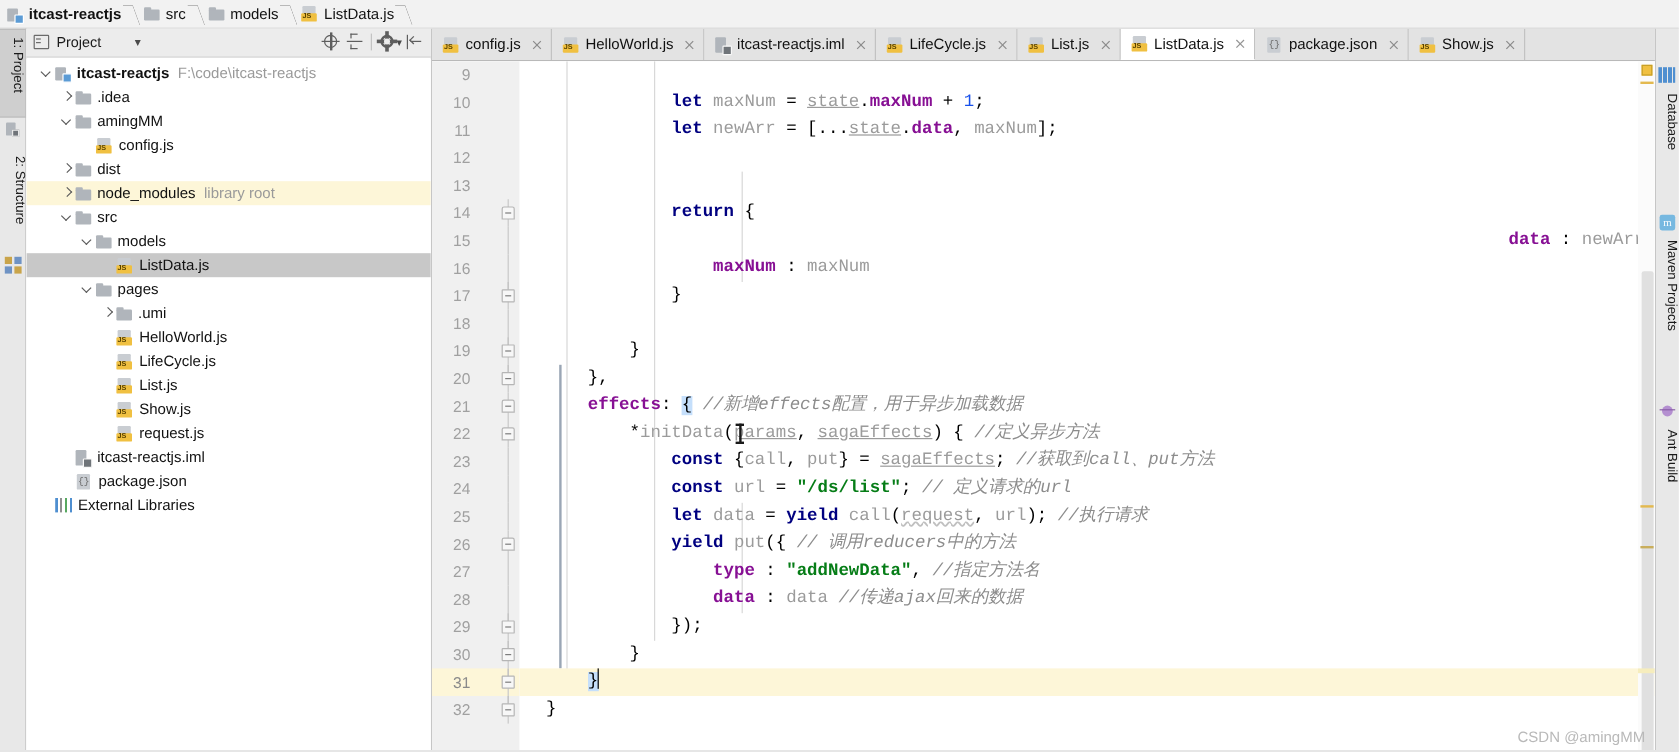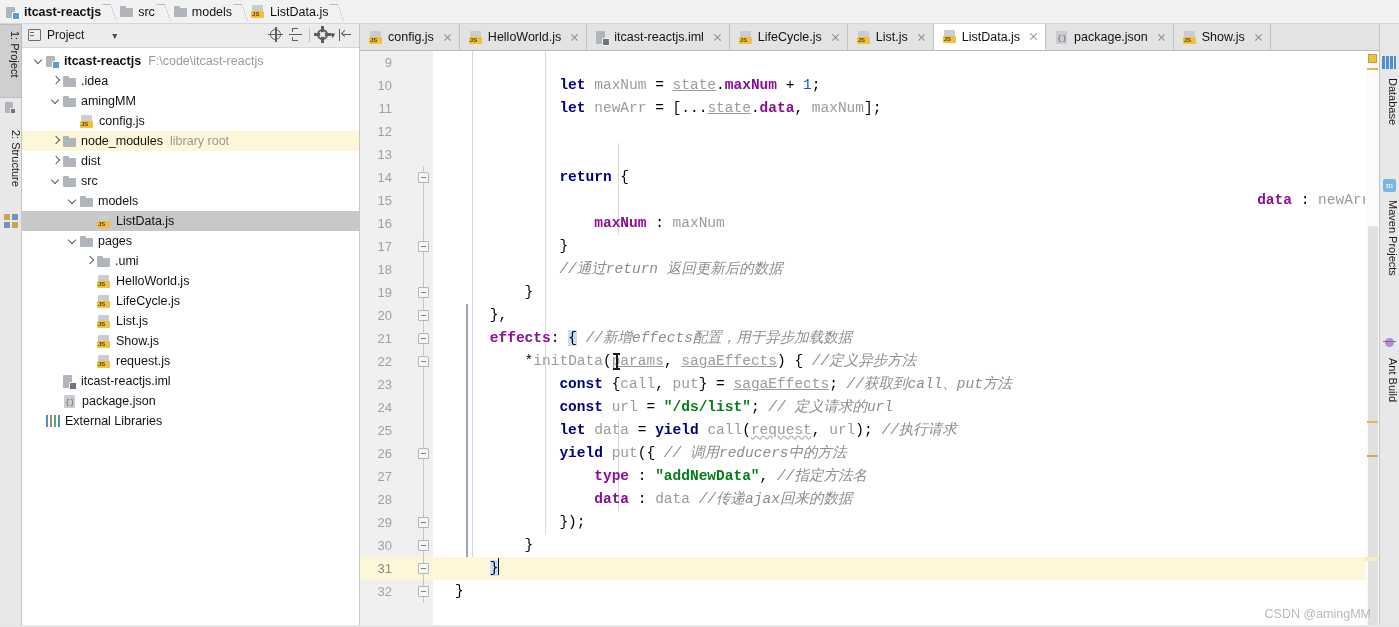--- a/index.html
+++ b/index.html
@@ -407,32 +407,32 @@
           <span class="tlabel">amingMM</span>
         </div>
         <div class="trow">
           <span style="display: inline-block; flex: 0 0 auto; width: 44px; height: 20px;"></span>
           <span class="twist "></span>
           <span class="ic ic-js">
             <em>JS</em>
           </span>
           <span class="tlabel">config.js</span>
         </div>
+        <div class="trow">
+          <span style="display: inline-block; flex: 0 0 auto; width: 27px; height: 20px;"></span>
+          <span class="twist closed"></span>
+          <span class="ic ic-folder"></span>
+          <span class="tlabel">dist</span>
+        </div>
         <div class="trow hl-yellow">
           <span style="display: inline-block; flex: 0 0 auto; width: 27px; height: 20px;"></span>
           <span class="twist closed"></span>
           <span class="ic ic-folder"></span>
           <span class="tlabel">node_modules</span>
           <span class="tsub">library root</span>
-        </div>
-        <div class="trow">
-          <span style="display: inline-block; flex: 0 0 auto; width: 27px; height: 20px;"></span>
-          <span class="twist closed"></span>
-          <span class="ic ic-folder"></span>
-          <span class="tlabel">dist</span>
         </div>
         <div class="trow">
           <span style="display: inline-block; flex: 0 0 auto; width: 27px; height: 20px;"></span>
           <span class="twist open"></span>
           <span class="ic ic-folder"></span>
           <span class="tlabel">src</span>
         </div>
         <div class="trow">
           <span style="display: inline-block; flex: 0 0 auto; width: 44px; height: 20px;"></span>
           <span class="twist open"></span>
@@ -675,21 +675,21 @@
       <div class="cline" style="top:92px;"><span></span></div>
 
       <div class="cline" style="top:115px;"><span class="punc">            </span><span class="kw">return</span><span class="punc"> {</span></div>
 
       <div class="cline" style="top:138px;text-align:right;"><span class="punc">                </span><span class="prop">data</span><span class="punc"> : </span><span class="id">newArr</span><span class="punc">,</span></div>
 
       <div class="cline" style="top:161px;"><span class="punc">                </span><span class="prop">maxNum</span><span class="punc"> : </span><span class="id">maxNum</span></div>
 
       <div class="cline" style="top:184px;"><span class="punc">            }</span></div>
 
-      <div class="cline" style="top:207px;"><span class="punc">            </span><span class="cmt">//通过return 返回更新后的数据</span></div>
+      <div class="cline" style="top:207px;"><span class="punc">            </span></div>
 
       <div class="cline" style="top:230px;"><span class="punc">        }</span></div>
 
       <div class="cline" style="top:253px;"><span class="punc">    },</span></div>
 
       <div class="cline" style="top:276px;"><span class="punc">    </span><span class="propk">effects</span><span class="punc">: </span><span class="brhl punc">{</span><span class="punc"> </span><span class="cmt">//新增effects配置，用于异步加载数据</span></div>
 
       <div class="cline" style="top:299px;"><span class="punc">        *</span><span class="id">initData</span><span class="punc">(</span><span class="id und">params</span><span class="punc">, </span><span class="id und">sagaEffects</span><span class="punc">) { </span><span class="cmt">//定义异步方法</span></div>
 
       <div class="cline" style="top:322px;"><span class="punc">            </span><span class="kw">const</span><span class="punc"> {</span><span class="id">call</span><span class="punc">, </span><span class="id">put</span><span class="punc">} = </span><span class="id und">sagaEffects</span><span class="punc">; </span><span class="cmt">//获取到call、put方法</span></div>

